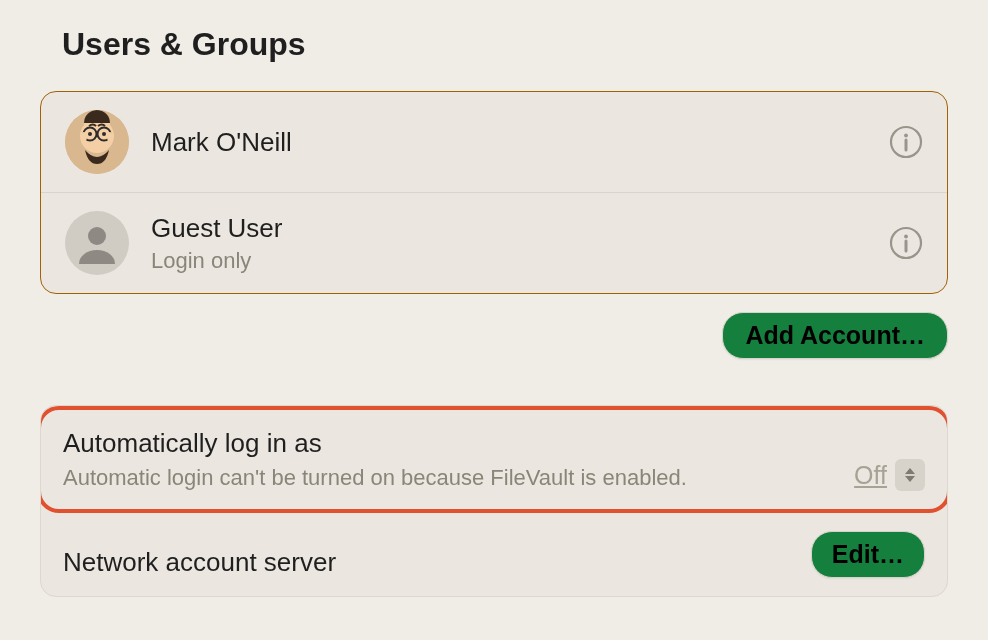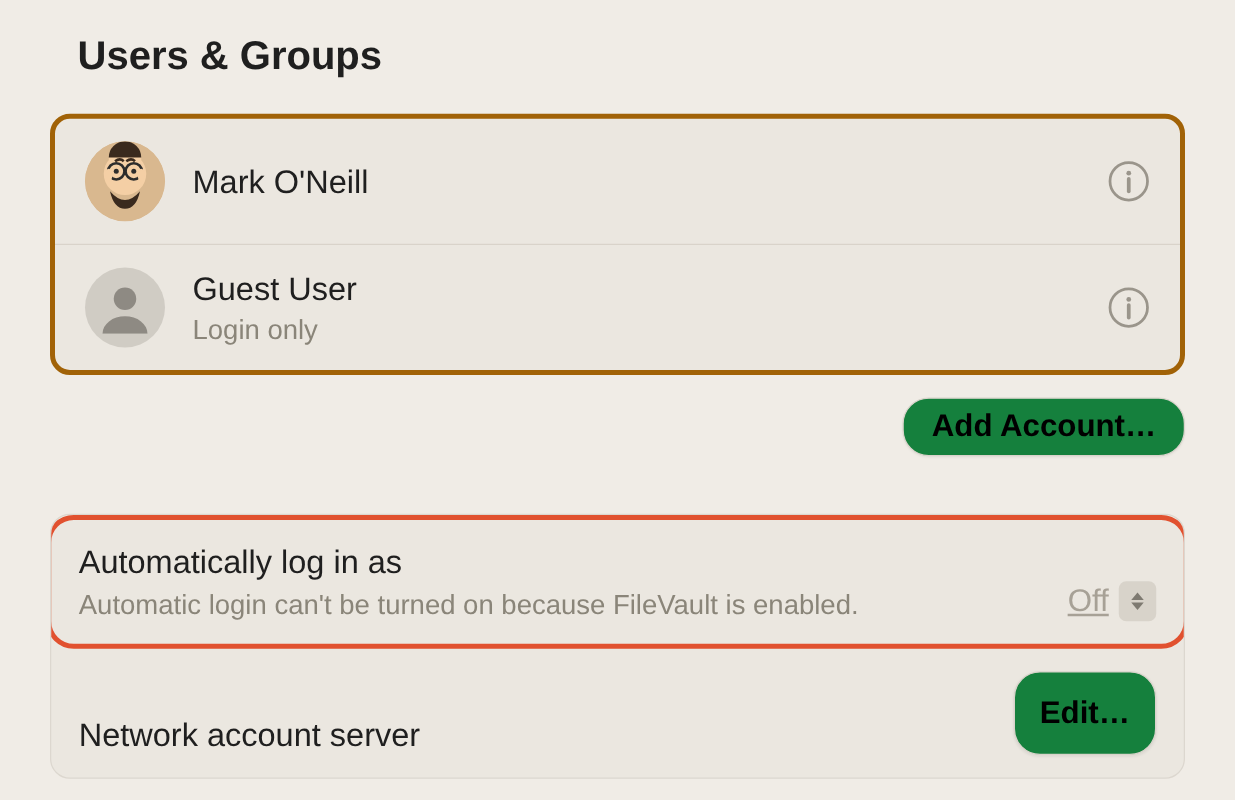--- a/index.html
+++ b/index.html
@@ -11,21 +11,21 @@
     color: #1f1f1f;
   }
   .wrap { padding: 20px 40px 0 40px; }
   .page-title {
     font-size: 32px;
     font-weight: 700;
     margin: 6px 0 28px 22px;
   }
   .panel {
     background: #ebe7e0;
-    border: 4px solid #a16207;
+    border: 1px solid #a16207;
     border-radius: 16px;
     overflow: hidden;
   }
   .user-row {
     display: flex;
     align-items: center;
     padding: 18px 24px;
     gap: 22px;
   }
   .user-row + .user-row { border-top: 1px solid #d9d3ca; }
@@ -192,18 +192,18 @@
               </svg>
           </span>
         </div>
       </div>
     </div>
 
     <div class="setting-row">
       <div class="setting-main">
         <div class="setting-label">Network account server</div>
       </div>
-      <button class="btn" style="font-size:25px;padding:18px 20px;">Edit…</button>
+      <button class="btn" style="font-size:25px;padding:8px 20px;">Edit…</button>
     </div>
 
   </div>
 
 </div>
 
 </body></html>

